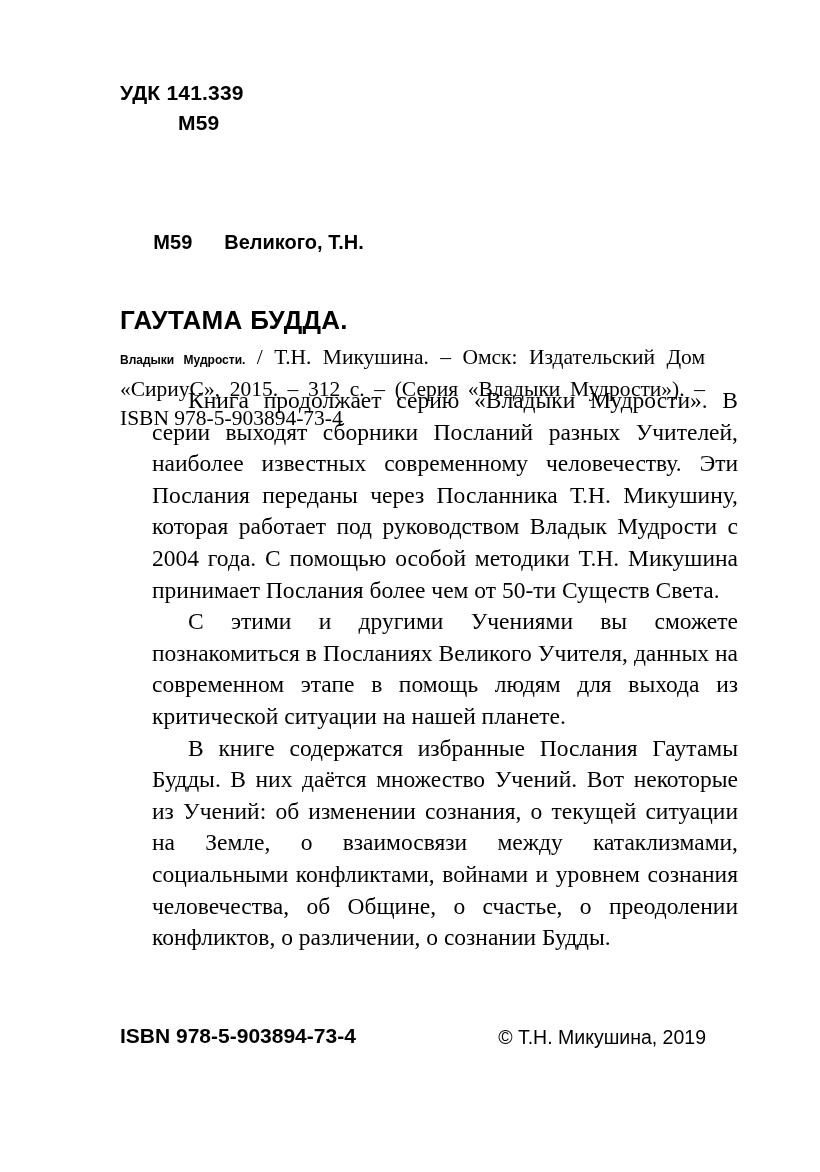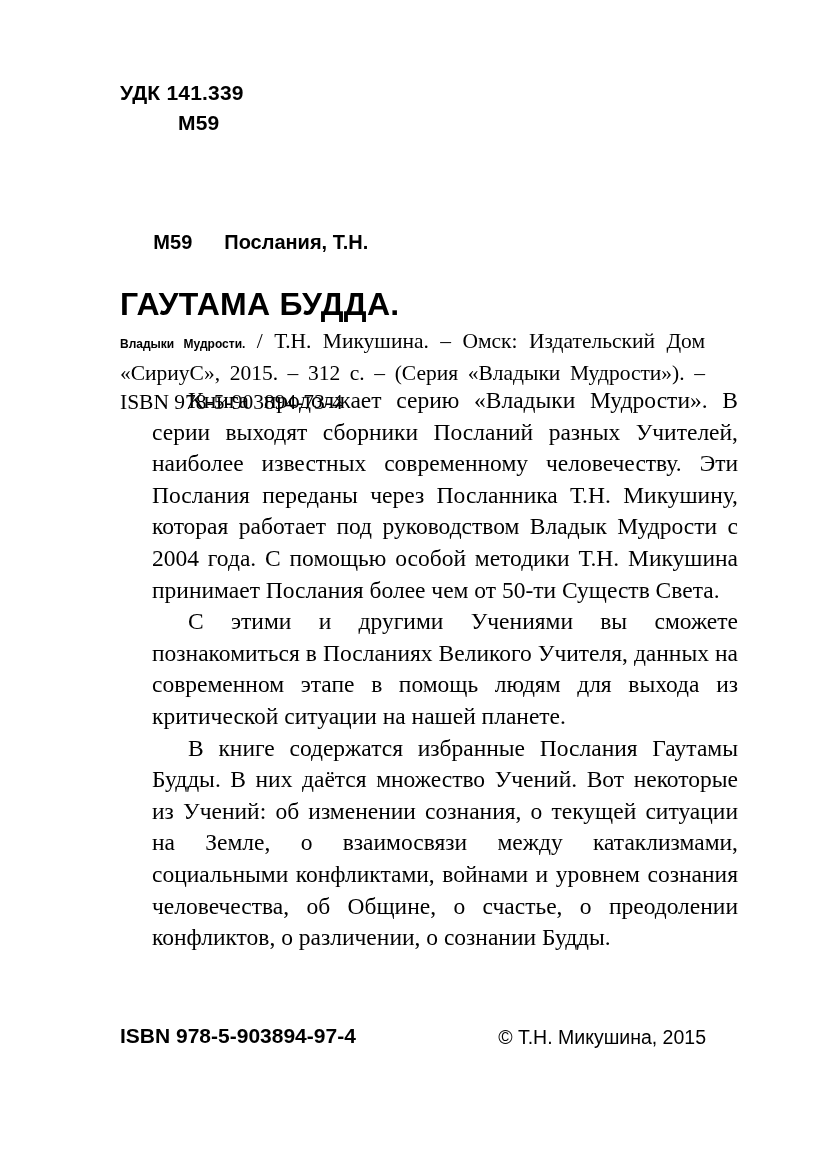--- a/index.html
+++ b/index.html
@@ -54,23 +54,23 @@
   .rec-author-line {
     font-family: "Liberation Sans", sans-serif;
     font-weight: bold;
     font-size: 20px;
     line-height: 28px;
     white-space: pre;
   }
   .rec-title {
     font-family: "Liberation Sans", sans-serif;
     font-weight: bold;
-    font-size: 32px;
+    font-size: 26px;
     line-height: 34px;
-    margin-top: 3px;
+    margin-top: 19px;
     letter-spacing: 0.3px;
   }
   .rec-body {
     font-size: 21.5px;
     line-height: 29px;
     margin-top: 6px;
     text-align: justify;
     text-align-last: left;
   }
   .rec-body .sub {
@@ -133,34 +133,34 @@
 
 <div class="page">
 
   <div class="cip-block">
     <span class="cip-line">УДК 141.339</span>
     <span class="cip-line indent">М59</span>
   </div>
 
   <div class="record">
     <div class="rec-author-line">
-      <span>М59</span><span style="display:inline-block;width:32px"></span><span>Послания, Т.Н.</span>
+      <span>М59</span><span style="display:inline-block;width:32px"></span><span>Великого, Т.Н.</span>
     </div>
     <div class="rec-title">ГАУТАМА БУДДА.</div>
     <div class="rec-body">
       <span class="sub">Владыки Мудрости.</span><span> / Т.Н. Микушина. – Омск: Издательский Дом «СириуС», 2015. – 312 с. – (Серия «Владыки Мудрости»). – ISBN 978-5-903894-73-4</span>
     </div>
   </div>
 
   <div class="annotation">
     <p>Книга продолжает серию «Владыки Мудрости». В серии выходят сборники Посланий разных Учителей, наиболее известных современному человечеству. Эти Послания переданы через Посланника Т.Н. Микушину, которая работает под руководством Владык Мудрости с 2004 года. С помощью особой методики Т.Н. Микушина принимает Послания более чем от 50-ти Существ Света.</p>
     <p>С этими и другими Учениями вы сможете познакомиться в Посланиях Великого Учителя, данных на современном этапе в помощь людям для выхода из критической ситуации на нашей планете.</p>
     <p>В книге содержатся избранные Послания Гаутамы Будды. В них даётся  множество Учений. Вот некоторые из Учений: об изменении сознания, о текущей ситуации на Земле, о взаимосвязи между катаклизмами, социальными конфликтами, войнами и уровнем сознания человечества, об Общине, о счастье, о преодолении конфликтов, о различении, о сознании Будды.</p>
   </div>
 
   <div class="footer">
-    <div class="footer-isbn">ISBN 978-5-903894-97-4</div>
+    <div class="footer-isbn">ISBN 978-5-903894-73-4</div>
     <div class="footer-right">
-      <span>© Т.Н. Микушина, 2015</span>
+      <span>© Т.Н. Микушина, 2019</span>
     </div>
   </div>
 
 </div>
 
 </body></html>

